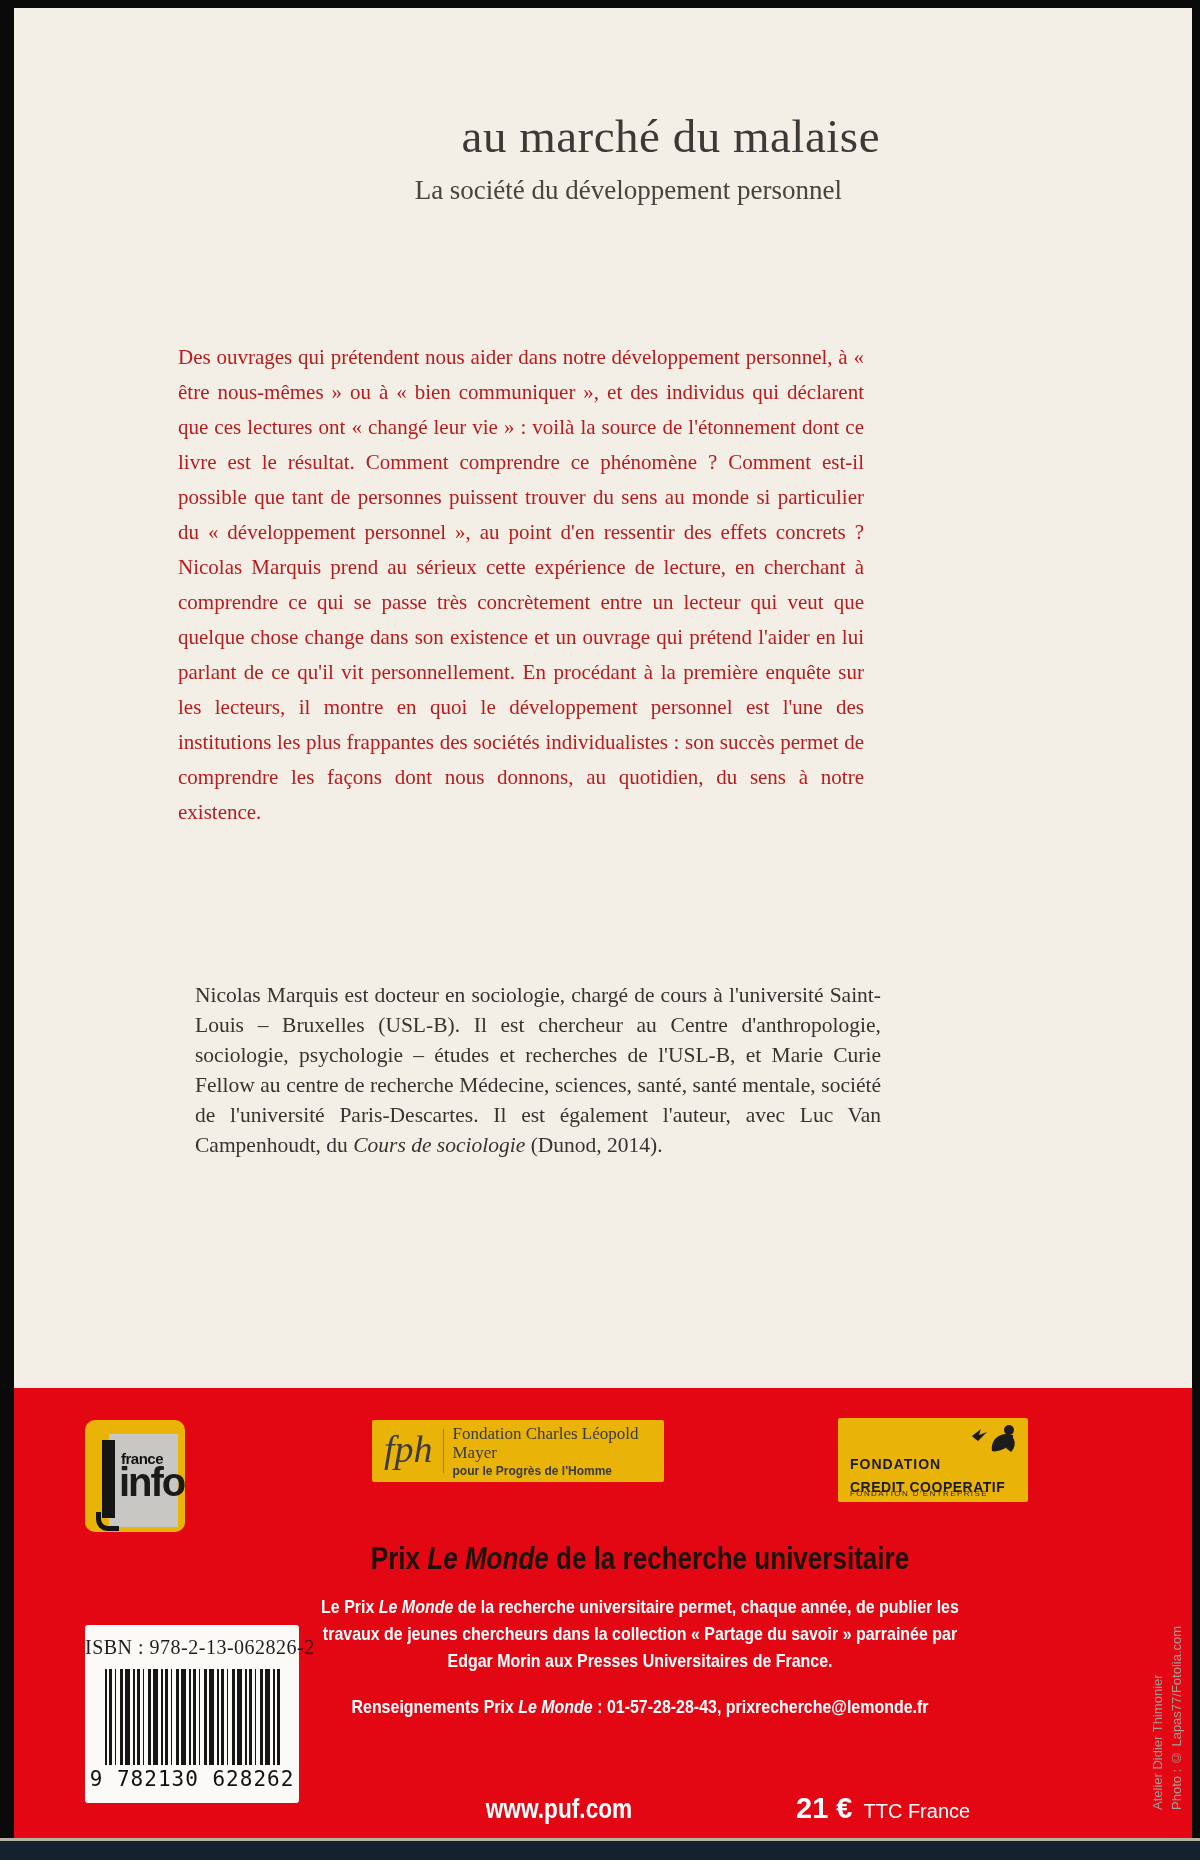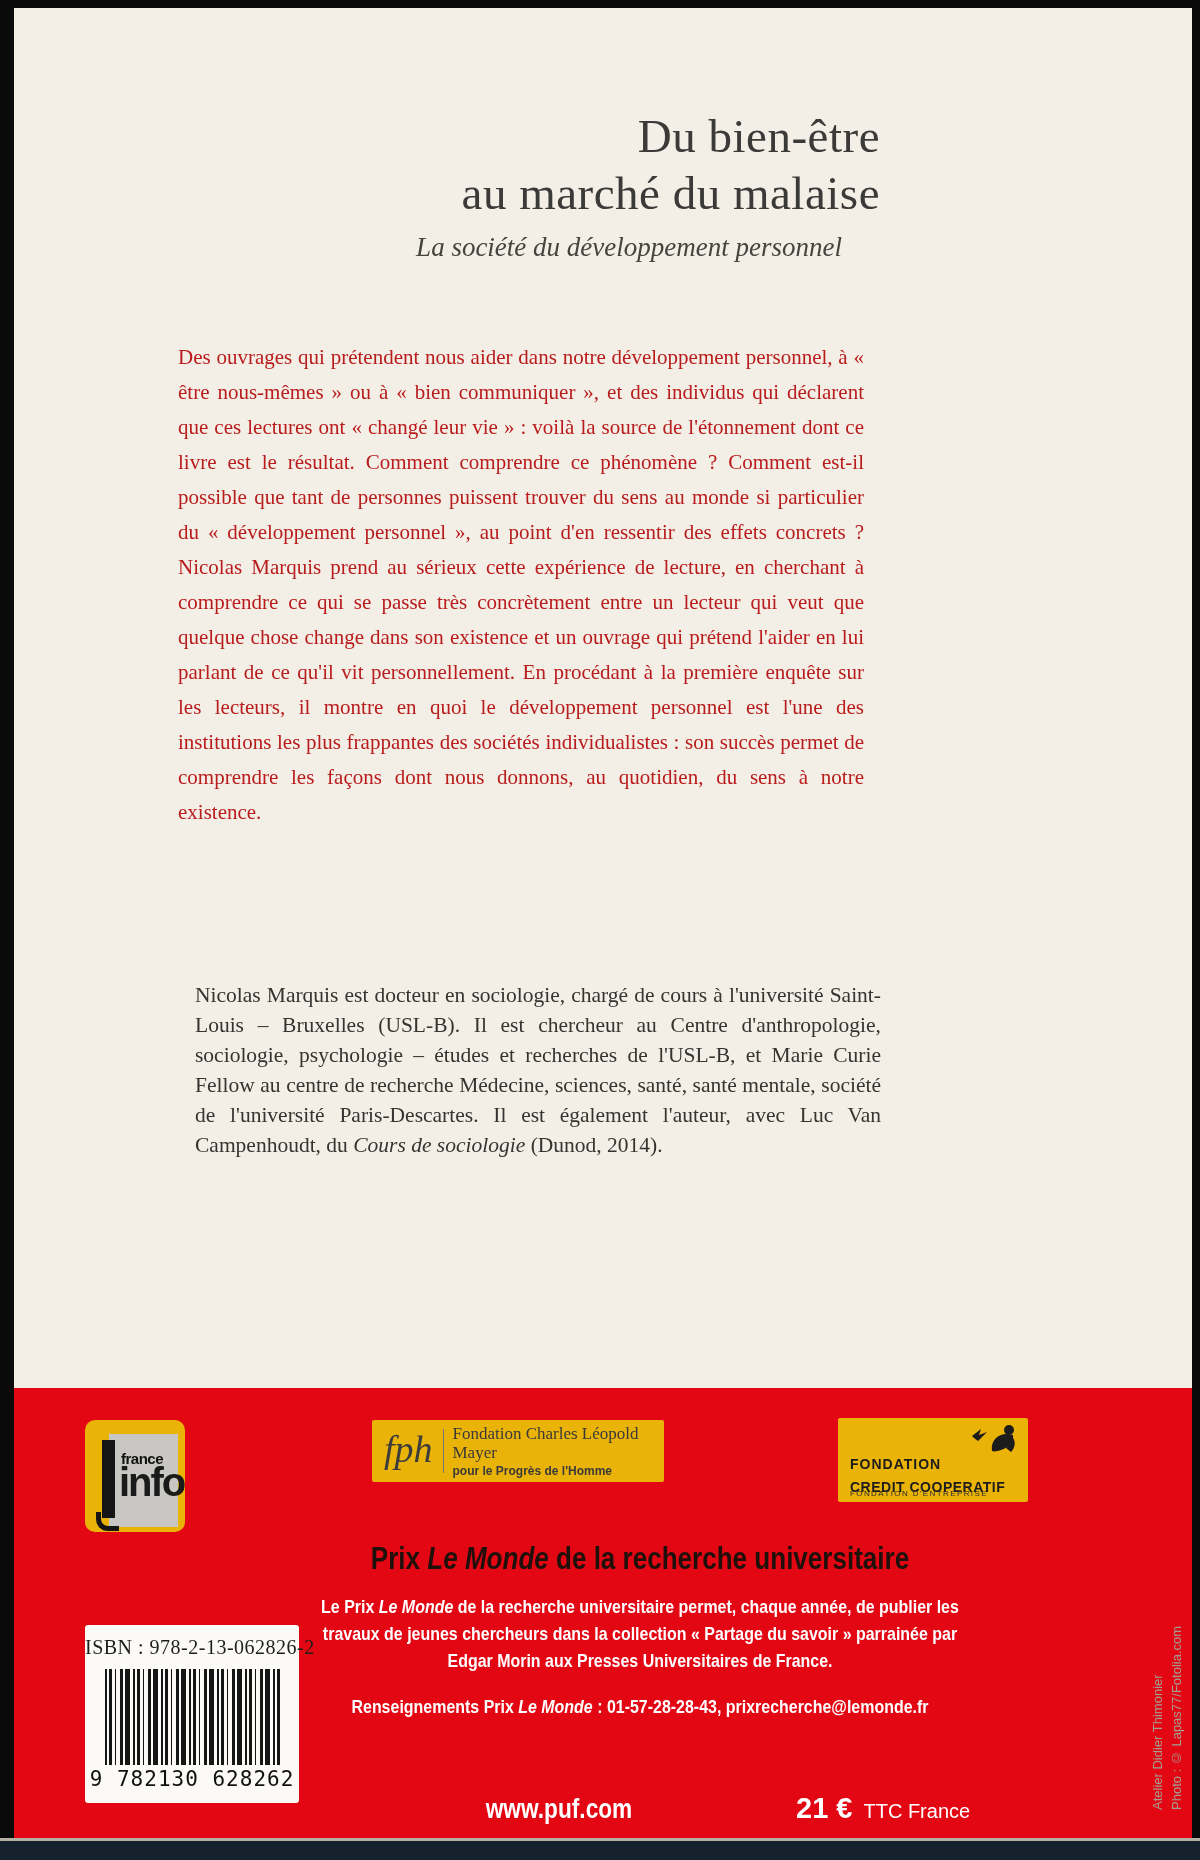--- a/index.html
+++ b/index.html
@@ -13,21 +13,21 @@
   .page{
     position:absolute;left:14px;top:8px;width:1178px;height:1830px;
     background:#f3eee6;
   }
   
   .title-block{
     position:absolute;left:280px;top:100px;width:586px;
     text-align:right;color:#3b3a38;
   }
   .title-line{font-size:47px;line-height:57px;letter-spacing:.5px;}
-  .subtitle{font-size:27px;margin-top:10px;padding-right:38px;color:#45443f;font-style:italic;}
+  .subtitle{font-size:27px;margin-top:10px;padding-right:38px;color:#45443f;}
   .blurb{
     position:absolute;left:164px;top:332px;width:686px;
     font-size:21px;line-height:35px;color:#b91c1c;
     text-align:justify;text-align-last:left;
   }
   .bio{
     position:absolute;left:181px;top:972px;width:686px;
     font-size:21.5px;line-height:30px;color:#353431;
     text-align:justify;text-align-last:left;
   }
@@ -119,21 +119,20 @@
     position:absolute;left:0;top:1838px;width:1200px;height:22px;
     background:#16212e;border-top:3px solid #b4b1a4;box-sizing:border-box;
   }
 </style>
 </head>
 <body>
 
 <div class="page">
 
   <div class="title-block">
-    <div class="title-line">Du bien-être</div>
     <div class="title-line">au marché du malaise</div>
     <div class="subtitle">La société du développement personnel</div>
   </div>
 
   <div class="blurb">Des ouvrages qui prétendent nous aider dans notre développement personnel, à « être nous-mêmes » ou à « bien communiquer », et des individus qui déclarent que ces lectures ont « changé leur vie » : voilà la source de l'étonnement dont ce livre est le résultat. Comment comprendre ce phénomène ? Comment est-il possible que tant de personnes puissent trouver du sens au monde si particulier du « développement personnel », au point d'en ressentir des effets concrets ? Nicolas Marquis prend au sérieux cette expérience de lecture, en cherchant à comprendre ce qui se passe très concrètement entre un lecteur qui veut que quelque chose change dans son existence et un ouvrage qui prétend l'aider en lui parlant de ce qu'il vit personnellement. En procédant à la première enquête sur les lecteurs, il montre en quoi le développement personnel est l'une des institutions les plus frappantes des sociétés individualistes : son succès permet de comprendre les façons dont nous donnons, au quotidien, du sens à notre existence.</div>
 
   <div class="bio"><span>Nicolas Marquis est docteur en sociologie, chargé de cours à l'université Saint-Louis – Bruxelles (USL-B). Il est chercheur au Centre d'anthropologie, sociologie, psychologie – études et recherches de l'USL-B, et Marie Curie Fellow au centre de recherche Médecine, sciences, santé, santé mentale, société de l'université Paris-Descartes. Il est également l'auteur, avec Luc Van Campenhoudt, du </span><i>Cours de sociologie</i><span> (Dunod, 2014).</span></div>
 
   <div class="band">
 

